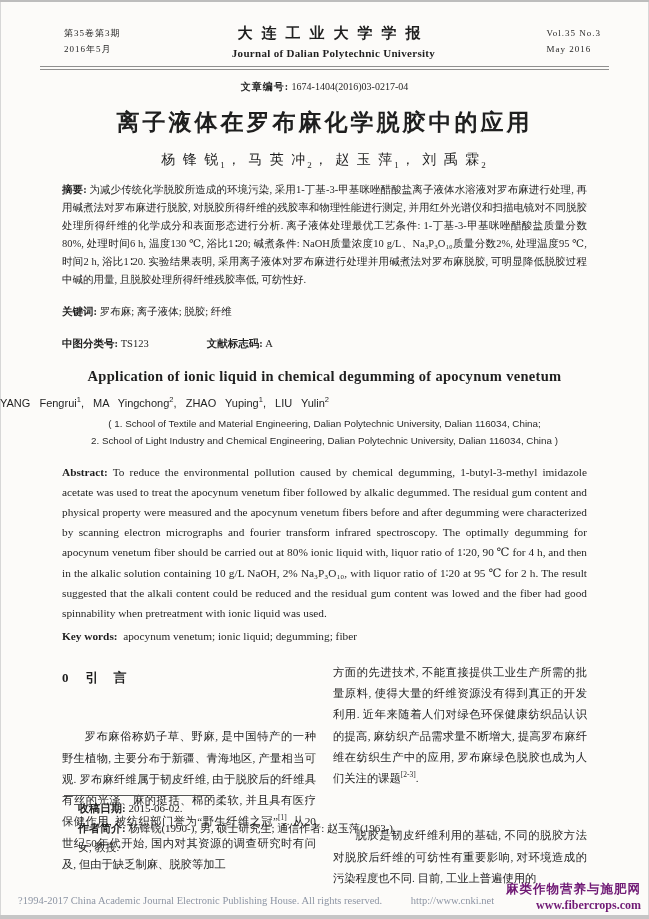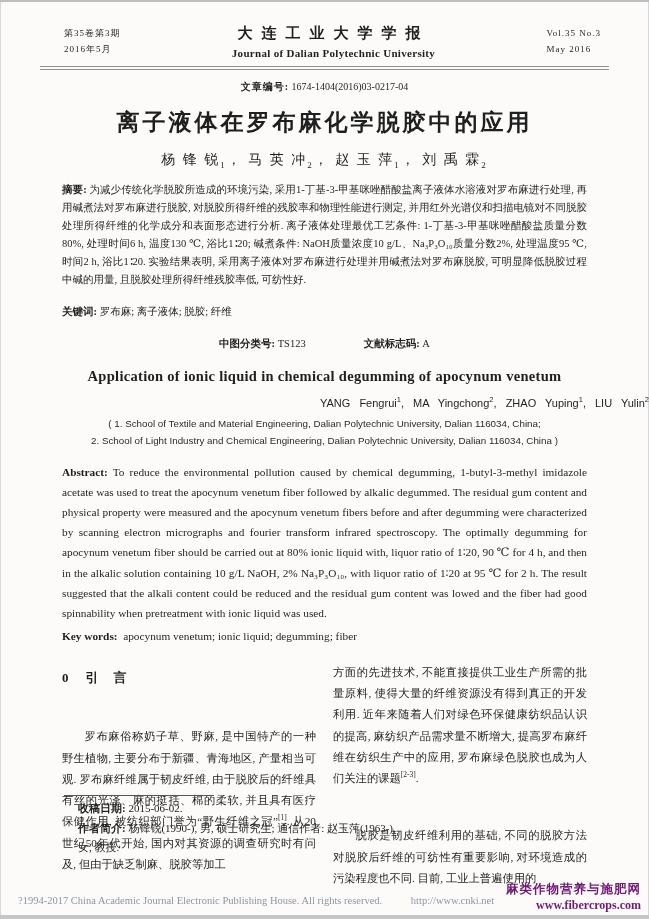--- a/index.html
+++ b/index.html
@@ -24,26 +24,26 @@
   .article-id { margin:10px 62px 0; text-align:center; font-size:10px; }
   .article-id b { letter-spacing:1px; }
 
   .title-cn { margin-top:13px; text-align:center; font-size:23px; font-weight:bold; letter-spacing:3px; }
   .authors-cn { margin-top:13px; text-align:center; font-size:14px; letter-spacing:2px; }
   .authors-cn sub { font-size:9px; }
   .affils-cn { margin-top:7px; text-align:center; font-size:10px; line-height:1.75; letter-spacing:0.5px; }
 
   .abs-cn { margin:11px 62px 0; font-size:10.5px; line-height:1.72; text-align:justify; }
   .kwline { margin:14px 62px; font-size:10.5px; line-height:1.72; }
-  .metaline { margin:2px 62px 0; font-size:10.5px; line-height:1.72; display:flex;justify-content:center; }
+  .metaline { margin:2px 62px 0; font-size:10.5px; line-height:1.72; display:flex; }
   .metaline .gap { width:58px; }
 
   .title-en { margin-top:15px; text-align:center; font-size:14.5px; font-weight:bold; letter-spacing:0.3px; }
-  .authors-en { margin-top:10px; text-align:right; font-size:11px; word-spacing:6px;
-                font-family:"Liberation Sans","DejaVu Sans",sans-serif;padding-left:44px; }
+  .authors-en { margin-top:10px; text-align:left; font-size:11px; word-spacing:6px;
+                font-family:"Liberation Sans","DejaVu Sans",sans-serif; }
   .authors-en sup { font-size:7.5px; }
   .affils-en { margin-top:6px; text-align:center; font-size:9.8px; line-height:1.8;
                font-family:"Liberation Sans","DejaVu Sans",sans-serif; color:#2a2a2a; }
 
   .abs-en { margin:12px 62px 0; font-size:11.3px; line-height:1.78; text-align:justify; }
   .kw-en { margin:3px 62px 0; font-size:11.3px; line-height:1.78; }
 
   .columns { display:flex; gap:17px; margin:16px 62px 0; }
   .col { flex:1; font-size:11.3px; line-height:1.88; text-align:justify; }
   .sec-heading { font-size:13px; font-weight:bold; margin:4px 0 9px; letter-spacing:1px; }

